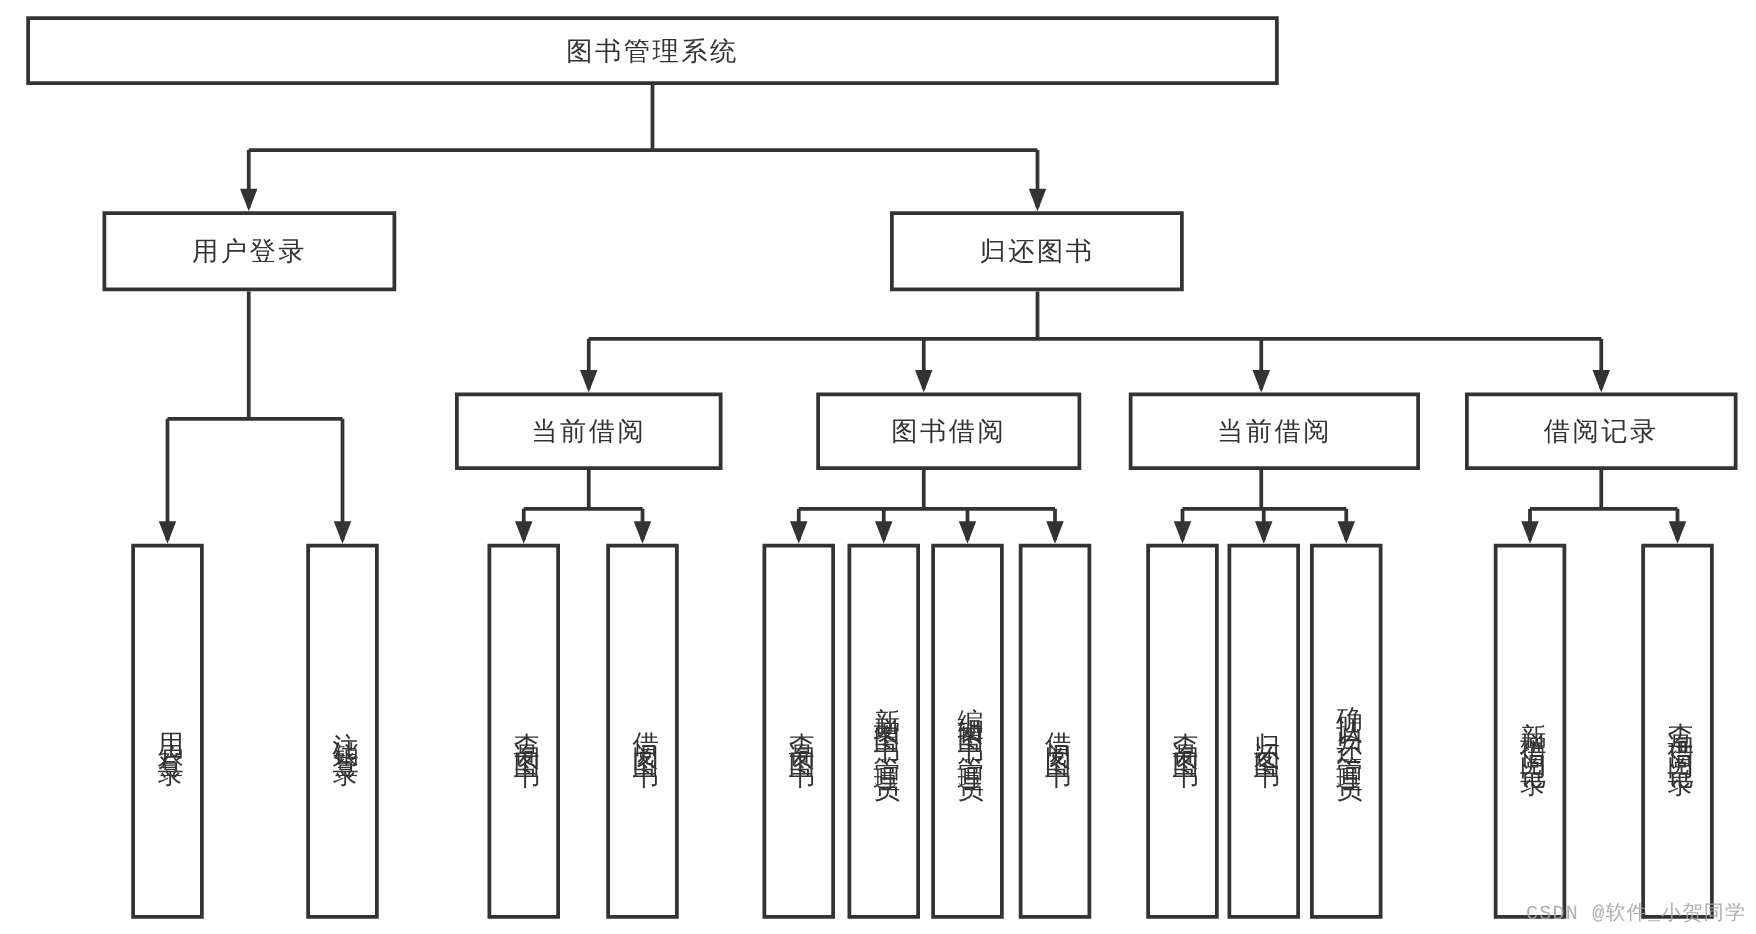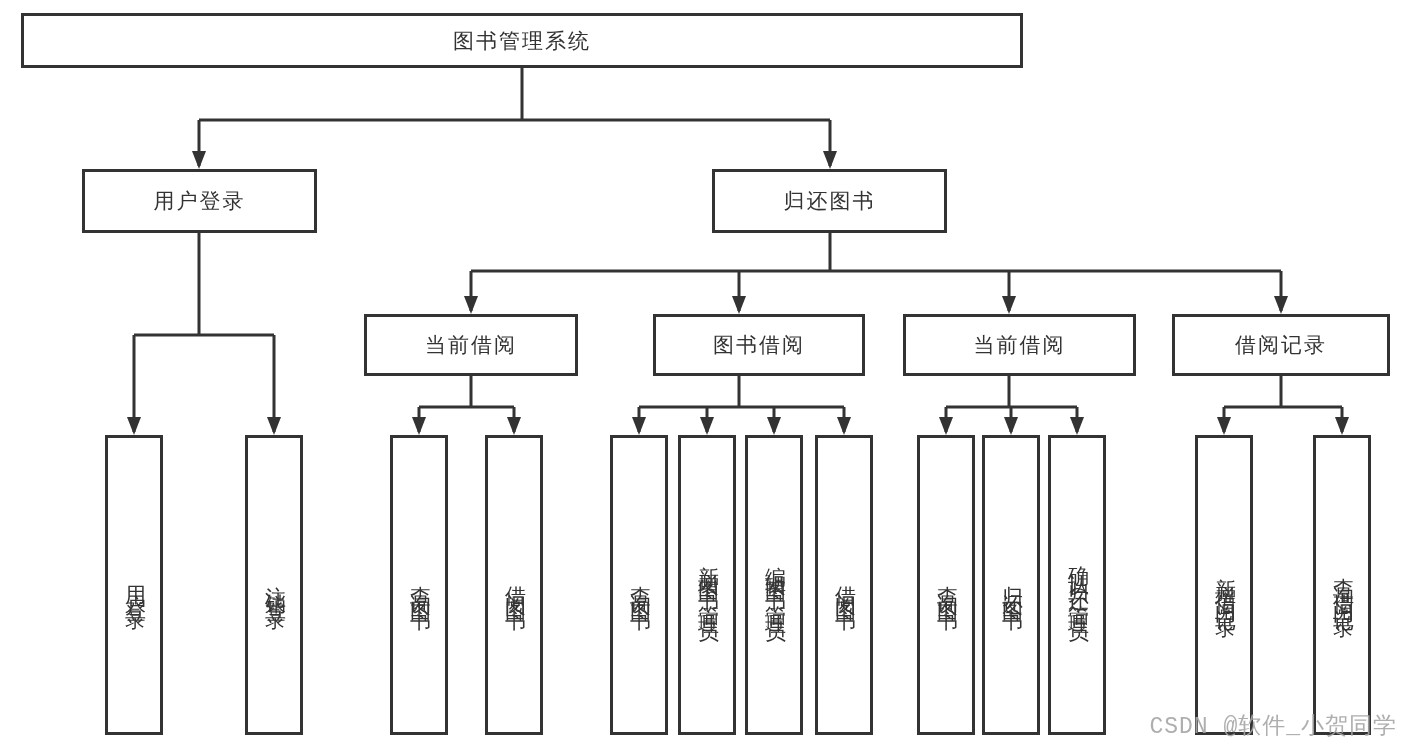--- a/index.html
+++ b/index.html
@@ -54,21 +54,21 @@
     text-orientation: mixed;
     font-size: 21px;
     letter-spacing: 8px;
     line-height: 1;
     color: #333333;
   }
   .watermark {
     position: absolute;
     right: 8px;
     bottom: 6px;
-    font-size: 23px;
+    font-size: 16px;
     letter-spacing: 1px;
     color: rgba(165,165,165,0.9);
     z-index: 10;
     white-space: nowrap;
   }
 </style>
 </head>
 <body>
 
 <div class="canvas">

